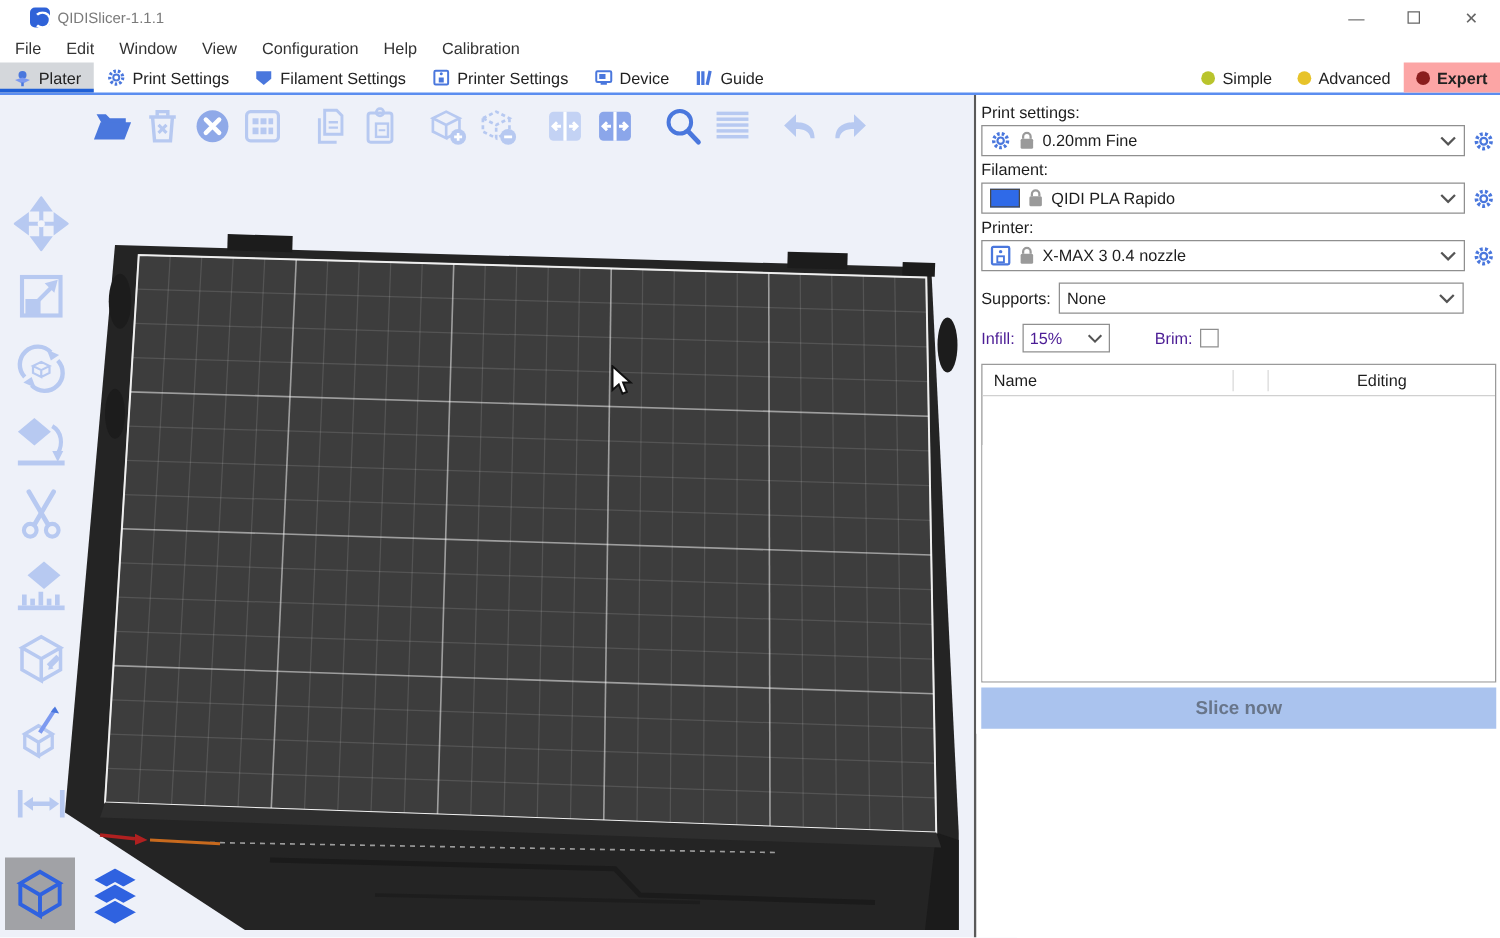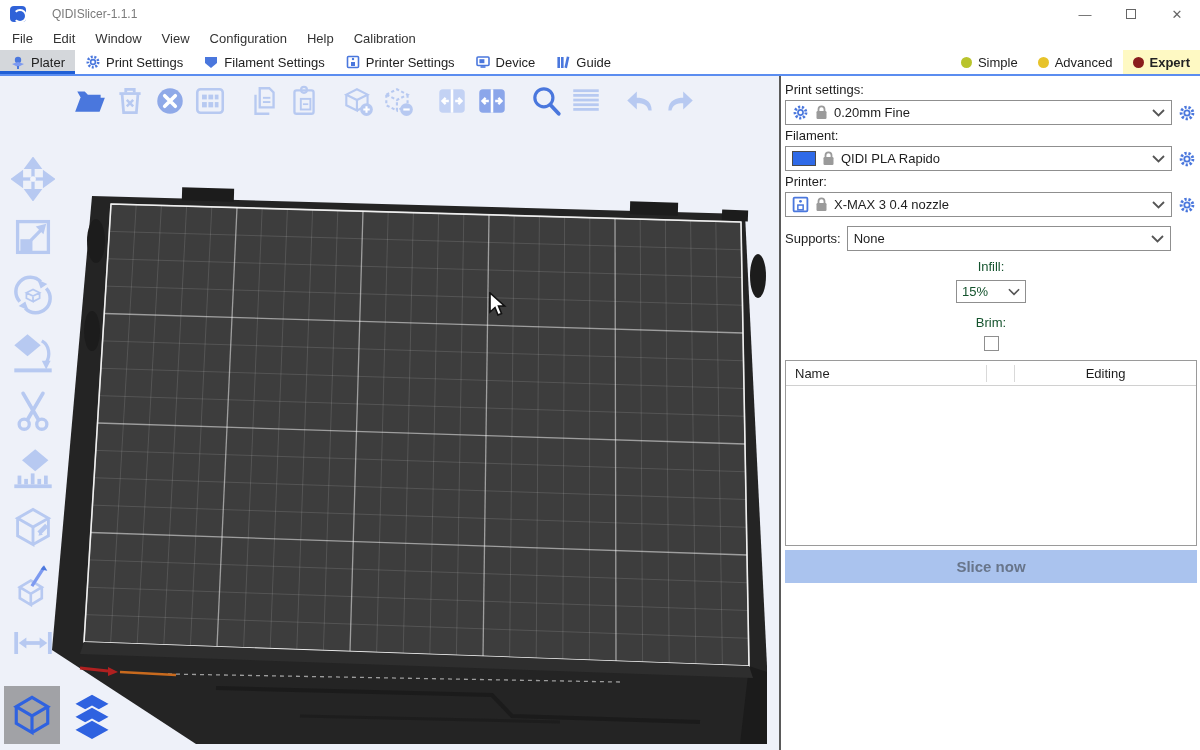--- a/index.html
+++ b/index.html
@@ -1,20 +1,20 @@
 <!DOCTYPE html>
 <html><head>
 <meta charset="utf-8">
 <style>
   * { margin:0; padding:0; box-sizing:border-box; }
   html,body { width:1200px; height:750px; overflow:hidden;
     font-family:"Liberation Sans", sans-serif; background:#fff; }
 
   
-  .titlebar { height:28px; display:flex; align-items:center; background:#fff; padding-left:10px;gap:20px; }
+  .titlebar { height:28px; display:flex; align-items:center; background:#fff; padding-left:24px; }
   .appicon { width:16px; height:16px; border-radius:4px; background:#2f62d8; display:inline-block;
     position:relative; margin-right:6px; }
   .appicon::after { content:""; position:absolute; left:3px; top:3px; width:10px; height:10px;
     border:2px solid #fff; border-radius:50%; border-left-color:transparent; }
   .apptitle { font-size:12px; color:#7a7a7a; }
   .wincontrols { margin-left:auto; display:flex; height:28px; }
   .winbtn { width:46px; height:28px; display:flex; align-items:center; justify-content:center;
     color:#666; font-size:13px; cursor:default; }
   .maxbox { width:10px; height:10px; border:1px solid #666; display:inline-block; }
 
@@ -24,21 +24,21 @@
 
   
   .tabbar { height:26px; display:flex; align-items:stretch; background:#fff;
     border-bottom:2px solid #5b8df0; }
   .tab { display:flex; align-items:center; gap:5px; padding:0 10px; font-size:13px; color:#222; }
   .tab svg { width:16px; height:16px; }
   .tab.active { background:#d4d7db; box-shadow:inset 0 -3px 0 #1f5fd6; }
   .modes { margin-left:auto; display:flex; align-items:stretch; }
   .mode { display:flex; align-items:center; gap:6px; padding:0 10px; font-size:13px; color:#222; }
   .mode .dot { width:11px; height:11px; border-radius:50%; display:inline-block; }
-  .mode.active { background:#fef9c3; font-weight:bold; }
+  .mode.active { background:#fca5a5; font-weight:bold; }
 
   
   .main { display:flex; height:674px; }
   .viewport { position:relative; width:779px; height:674px; background:#eef1f9; overflow:hidden; }
   .vdivider { width:2px; background:#5a5a5a; }
   #bedsvg { position:absolute; left:0; top:0; }
 
   
   .toptools { position:absolute; left:70px; top:4px; display:flex; align-items:center; z-index:5; }
   .tbtn { width:40px; height:42px; border:none; background:transparent; display:flex;
@@ -68,21 +68,21 @@
   .selrow { display:flex; align-items:center; gap:5px; }
   .selbox { flex:1; height:25px; border:1px solid #8f8f8f; background:#fff; display:flex;
     align-items:center; gap:6px; padding:0 6px; font-size:13px; color:#1d1d1d; }
   .selbox .chev { margin-left:auto; }
   .gearbtn { width:20px; height:20px; border:none; background:transparent; padding:0;
     display:flex; align-items:center; justify-content:center; cursor:default; }
   .swatch { width:24px; height:15px; border:1px solid #4a4a4a; }
   .suprow { display:flex; align-items:center; margin-top:9px; gap:6px; }
   .suprow .selbox { height:25px; }
   .supspacer { width:20px; }
-  .infillrow { display:flex; align-items:center; margin-top:8px; gap:6px; font-size:13px; color:#14532d;flex-direction:column; }
+  .infillrow { display:flex; align-items:center; margin-top:8px; gap:6px; font-size:13px; color:#4c1d95; }
   .smallsel { width:70px; height:23px; border:1px solid #8f8f8f; display:flex; align-items:center;
     padding:0 5px; font-size:13px; }
   .smallsel .chev { margin-left:auto; }
   .brimgap { width:24px; }
   .checkbox { width:15px; height:15px; border:1px solid #8f8f8f; background:#fff; display:inline-block; }
 
   .objlist { margin-top:9px; flex:1; border:1px solid #9a9a9a; display:flex; flex-direction:column;gap:39px; }
   .objhead { display:flex; height:25px; border-bottom:1px solid #d0d0d0; align-items:center;
     font-size:13px; color:#1d1d1d; }
   .col-name { width:200px; padding-left:9px; }

